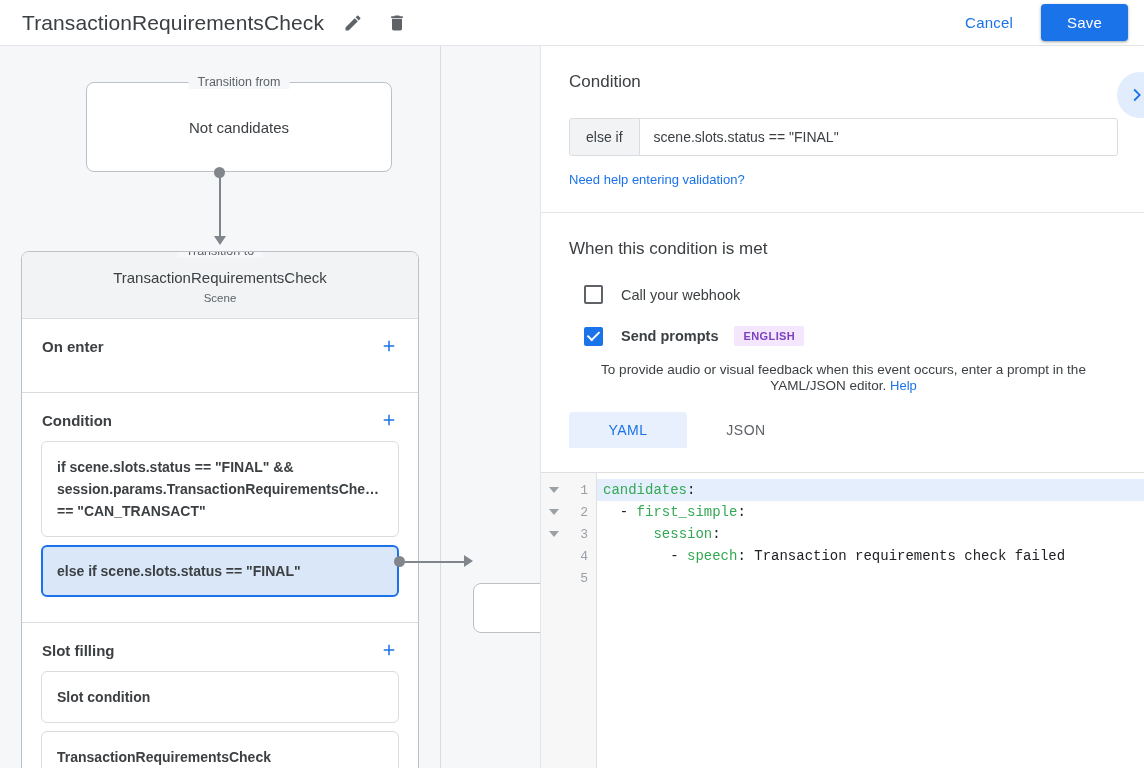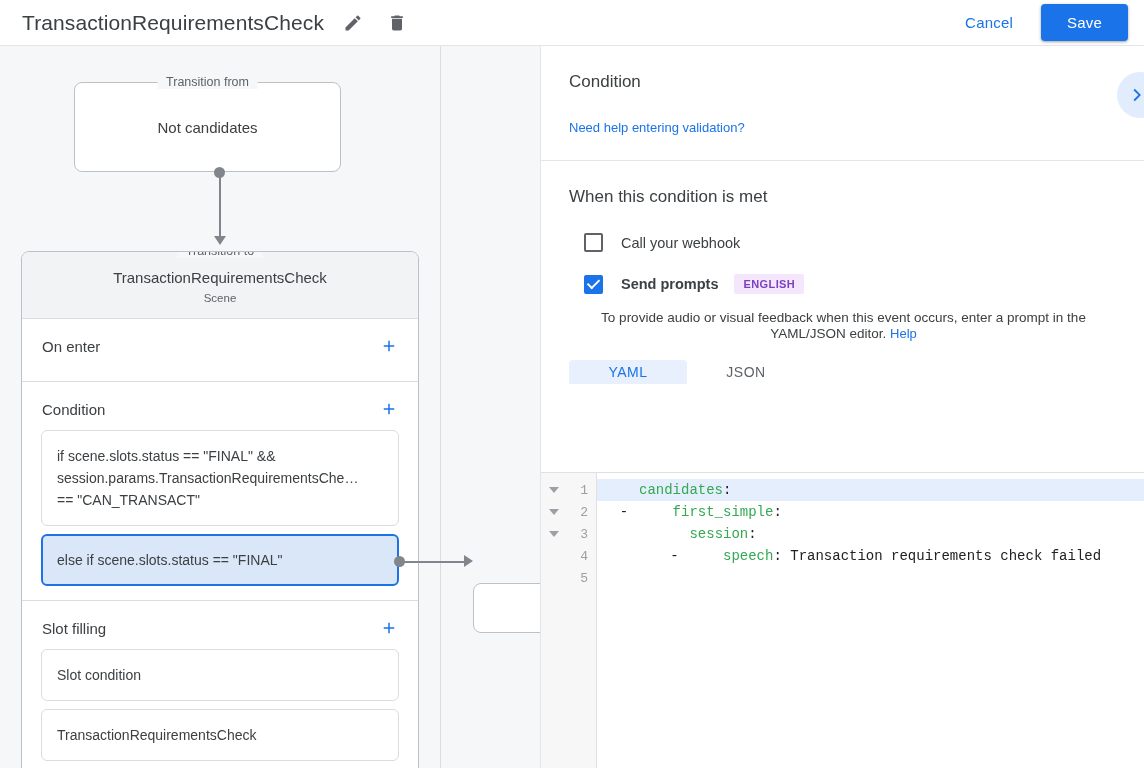--- a/index.html
+++ b/index.html
@@ -66,21 +66,21 @@
     border-radius: 8px;
     background: #ffffff;
   }
   .fset-legend {
     position: absolute; top: -8px; left: 50%; transform: translateX(-50%);
     background: #f6f7f9; padding: 0 9px;
     font-size: 12.5px; color: #5f6368; white-space: nowrap;
   }
 
   
-  .node-from { left: 74px; top: 36px; width: 267px; height: 90px; }
+  .node-from { left: 86px; top: 36px; width: 306px; height: 90px; }
   .node-from .body {
     display: flex; align-items: center; justify-content: center;
     height: 100%; font-size: 15px; color: #3c4043;
   }
 
   
   .conn-dot {
     position: absolute; width: 11px; height: 11px; border-radius: 50%;
     background: #80868b;
   }
@@ -110,21 +110,21 @@
     background: #f6f7f9; padding: 0 9px;
     font-size: 12.5px; color: #5f6368; white-space: nowrap; z-index: 2;
   }
   .node-head {
     background: #f1f3f4; padding: 17px 12px 14px;
     text-align: center; border-bottom: 1px solid #dadce0;
   }
   .node-head .name { font-size: 15px; color: #3c4043; }
   .node-head .sub { font-size: 11.5px; color: #5f6368; margin-top: 6px; }
 
-  .section { border-bottom: 1px solid #dadce0; padding: 0 0 14px; }
+  .section { border-bottom: 1px solid #dadce0; padding: 0 0 25px; font-weight: bold; }
   .section:last-child { border-bottom: none; }
   .section-hdr {
     display: flex; align-items: center; justify-content: space-between;
     padding: 16px 18px 10px 20px;
   }
   .section-hdr .ttl { font-size: 15px; color: #3c4043; }
   .plus-btn {
     width: 22px; height: 22px; display: flex; align-items: center;
     justify-content: center; cursor: pointer; background: transparent;
     border: none; padding: 0;
@@ -196,21 +196,21 @@
     padding: 4px 9px; border-radius: 2px;
   }
   .hint {
     font-size: 13.5px; color: #3c4043; line-height: 16px;
     margin: -6px 0 18px; max-width: 560px; text-align: center;
   }
 
   .tabs { display: flex; align-items: center; margin-bottom: 0; }
   .tab {
     font-size: 14px; font-weight: 500; letter-spacing: .5px;
-    padding: 4px 0; width: 118px; text-align: center; cursor: pointer;
+    padding: 10px 0; width: 118px; text-align: center; cursor: pointer;
     border-radius: 4px 4px 0 0; color: #5f6368; background: transparent;
     border: none; font-family: "Liberation Sans", sans-serif;
   }
   .tab.active { color: #1a73e8; background: #e8f0fe; }
 
   
   .editor {
     position: absolute; left: 560px; top: 472px; right: 0; bottom: 0;
     display: flex; background: #ffffff; border-top: 1px solid #e0e0e0;
     overflow: hidden;
@@ -235,21 +235,21 @@
   .code {
     flex: 1 1 auto; padding-top: 6px; overflow: hidden;
     font-family: "Liberation Mono", monospace; font-size: 14px;
     background: #ffffff; position: relative;
   }
   .cline {
     height: 22px; line-height: 22px; white-space: pre; padding-left: 6px;
     color: #202124;
   }
   .cline.hl { background: #e4eefc; }
-  .k { color: #34a853; margin-left: 36px; }
+  .k { color: #34a853; }
   .p { color: #202124; }
 
   
   .expand-btn {
     position: absolute; left: 1117px; top: 72px;
     width: 46px; height: 46px; border-radius: 50%;
     background: #e1ecfd; border: none; cursor: pointer;
     display: flex; align-items: center; justify-content: center;
     z-index: 40; padding: 0;
   }
@@ -359,20 +359,24 @@
     <div class="arrow-right" style="left:464px; top:509px;"></div>
 
     <div class="ghost-node"></div>
   </div>
 
   <div class="panel">
 
     <div class="panel-sec bordered">
       <h2 class="panel-h">Condition</h2>
 
+      <div class="cond-field">
+        <span class="cond-prefix">else if</span>
+        <input class="cond-input" type="text" value="scene.slots.status == &quot;FINAL&quot;" style="">
+      </div>
 
       <div class="help-link-row">
         <a class="link" href="#">Need help entering validation?</a>
       </div>
     </div>
 
     <div class="panel-sec">
       <h2 class="panel-h">When this condition is met</h2>
 
       <div class="chk-row">

